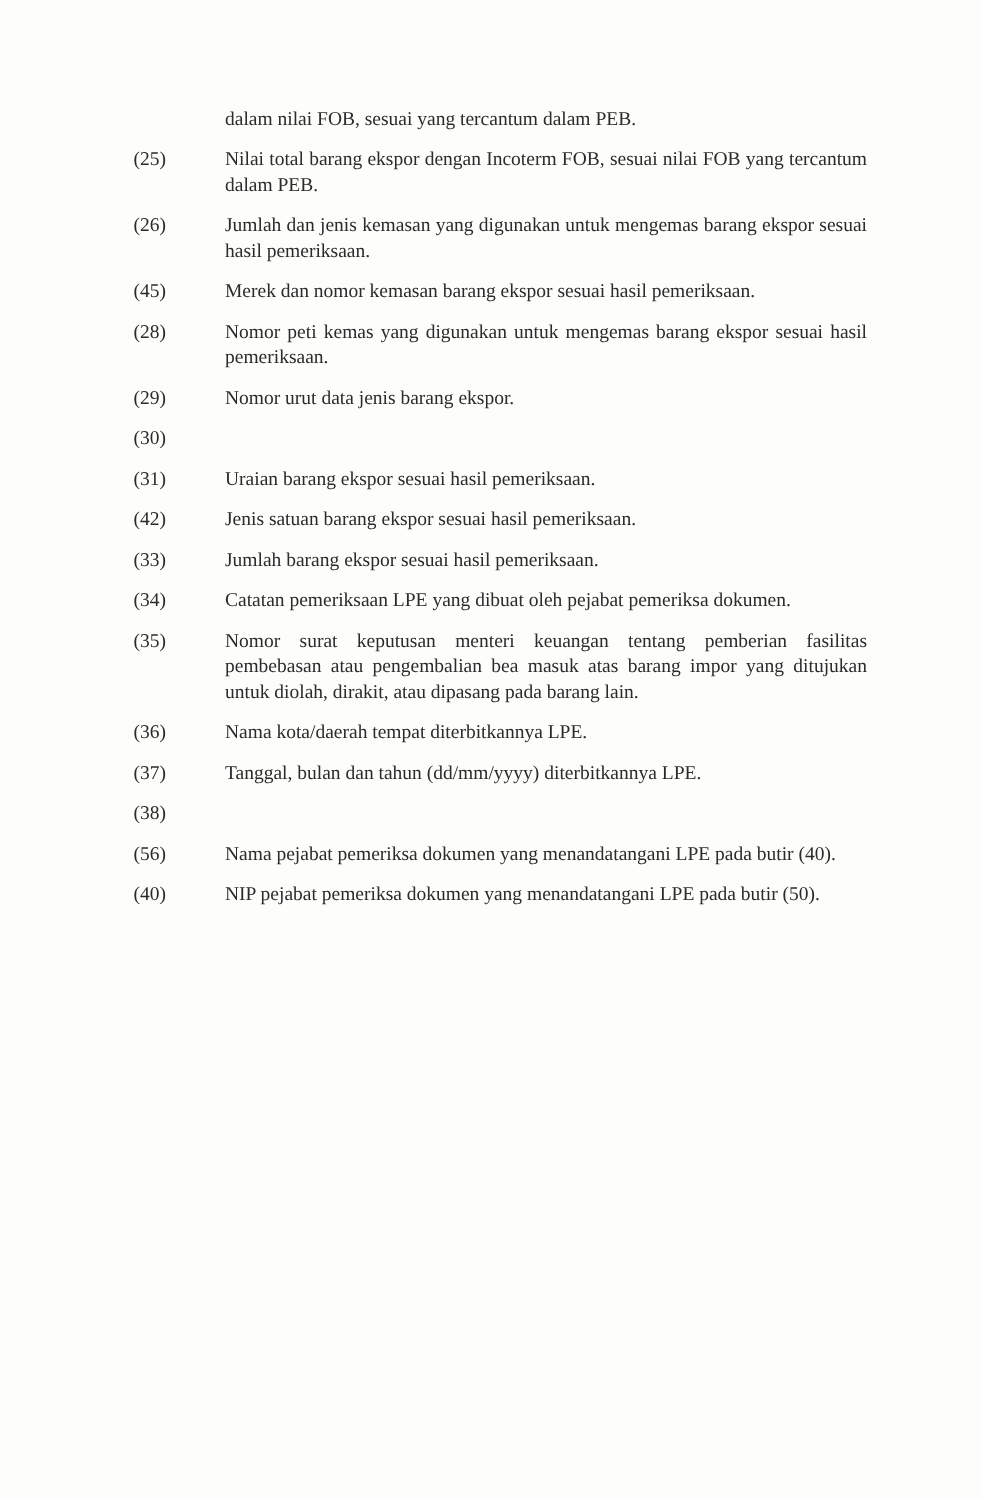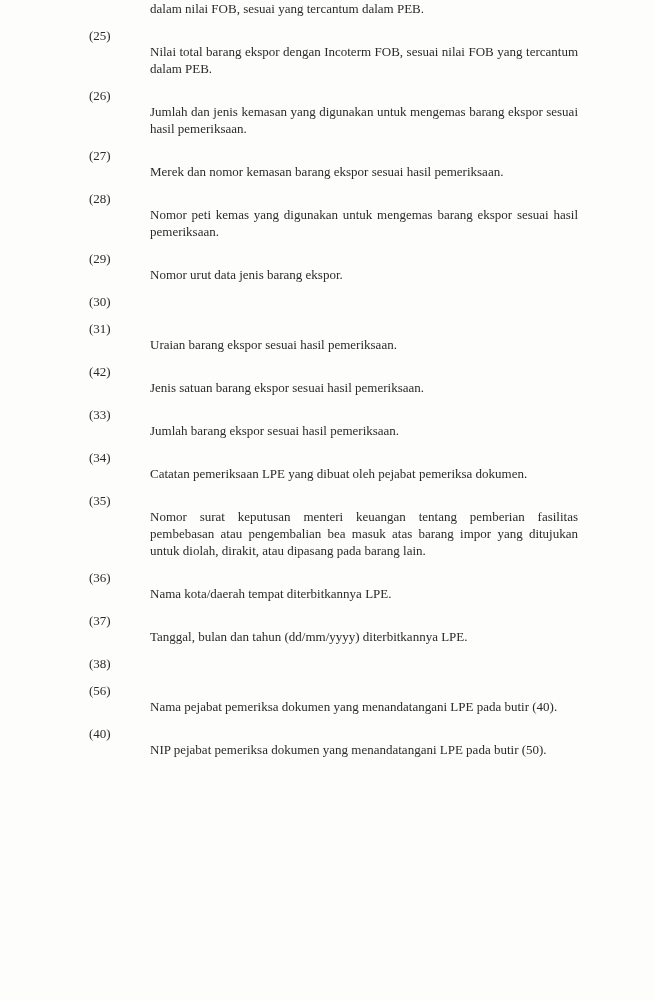--- a/index.html
+++ b/index.html
@@ -10,20 +10,21 @@
   .page {
     position: relative;
     width: 654px;
     height: 1000px;
     background: var(--page-bg, #fdfdfb);
     color: var(--text-color, #2b2b2b);
     font-family: "Liberation Serif", "DejaVu Serif", serif;
     font-size: 13px;
     line-height: 17px;
     box-sizing: border-box;
+    padding-top: 70px;
     overflow: hidden;
   }
   .continuation {
     margin: 0 76px 10px 150px;
     text-align: justify;
   }
   .items {
     margin: 0;
     padding: 0;
     list-style: none;
@@ -31,41 +32,40 @@
   .item {
     display: flex;
     margin: 0 76px 10px 89px;
   }
   .item .num {
     flex: 0 0 61px;
   }
   .item .txt {
     flex: 1 1 auto;
     text-align: justify;
-    margin-top: 16px;
   }
 </style>
 </head>
 <body>
 
 <div class="page">
   <p class="continuation">dalam nilai FOB, sesuai yang tercantum dalam PEB.</p>
   <ol class="items" id="items-list">
   <li class="item">
     <span class="num">(25)</span>
     <span class="txt">Nilai total barang ekspor dengan Incoterm FOB, sesuai nilai FOB yang tercantum dalam PEB.</span>
   </li>
 
   <li class="item">
     <span class="num">(26)</span>
     <span class="txt">Jumlah dan jenis kemasan yang digunakan untuk mengemas barang ekspor sesuai hasil pemeriksaan.</span>
   </li>
 
   <li class="item">
-    <span class="num">(27)</span>
+    <span class="num">(45)</span>
     <span class="txt">Merek dan nomor kemasan barang ekspor sesuai hasil pemeriksaan.</span>
   </li>
 
   <li class="item">
     <span class="num">(28)</span>
     <span class="txt">Nomor peti kemas yang digunakan untuk mengemas barang ekspor sesuai hasil pemeriksaan.</span>
   </li>
 
   <li class="item">
     <span class="num">(29)</span>

